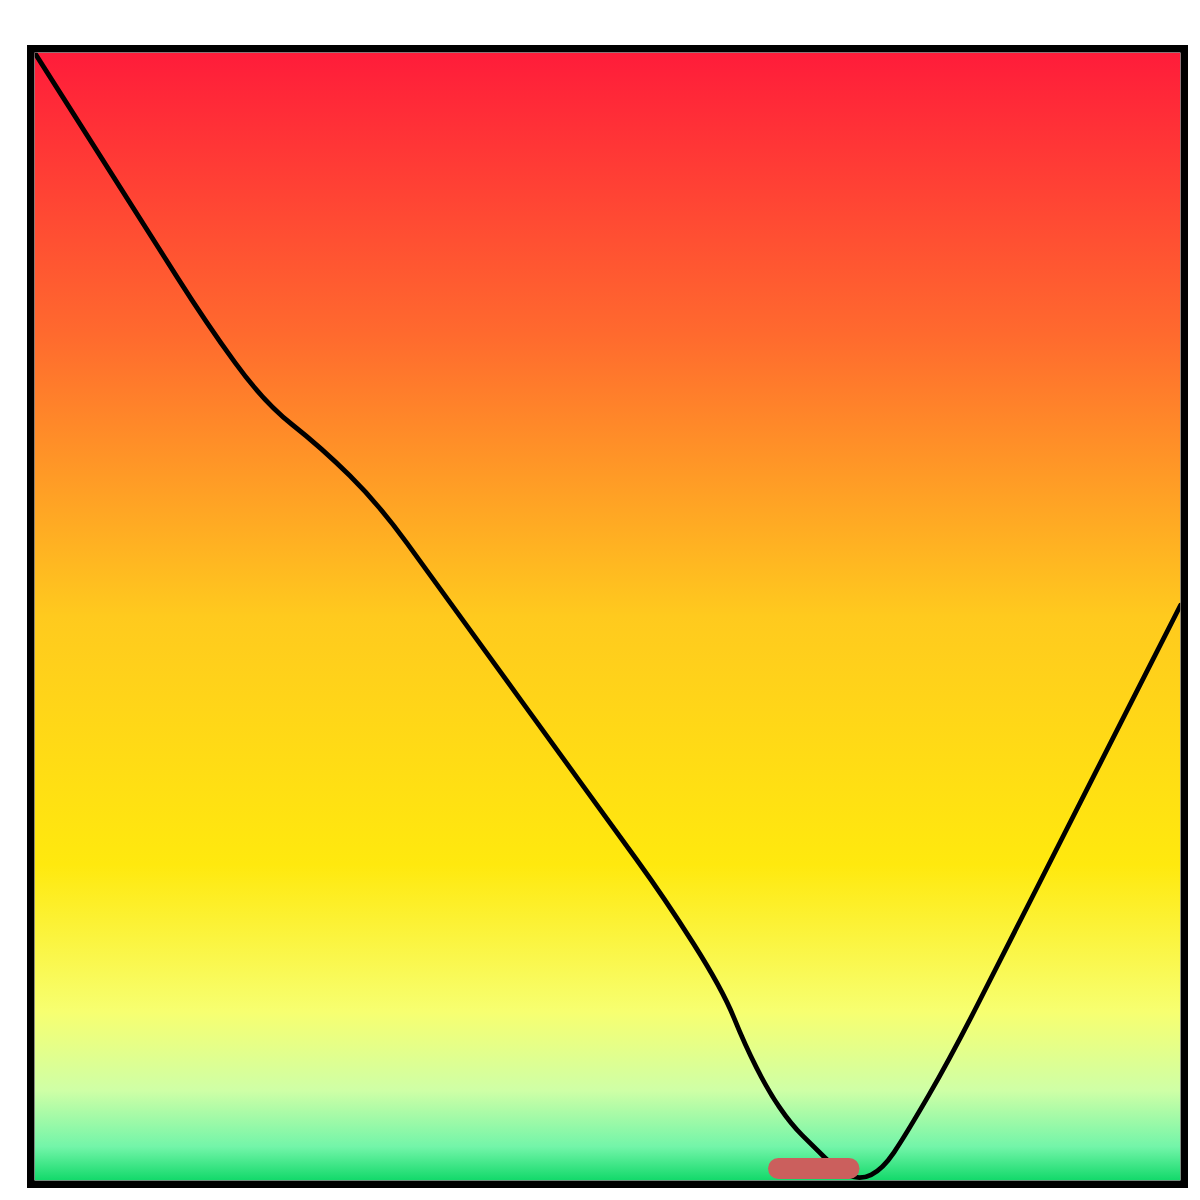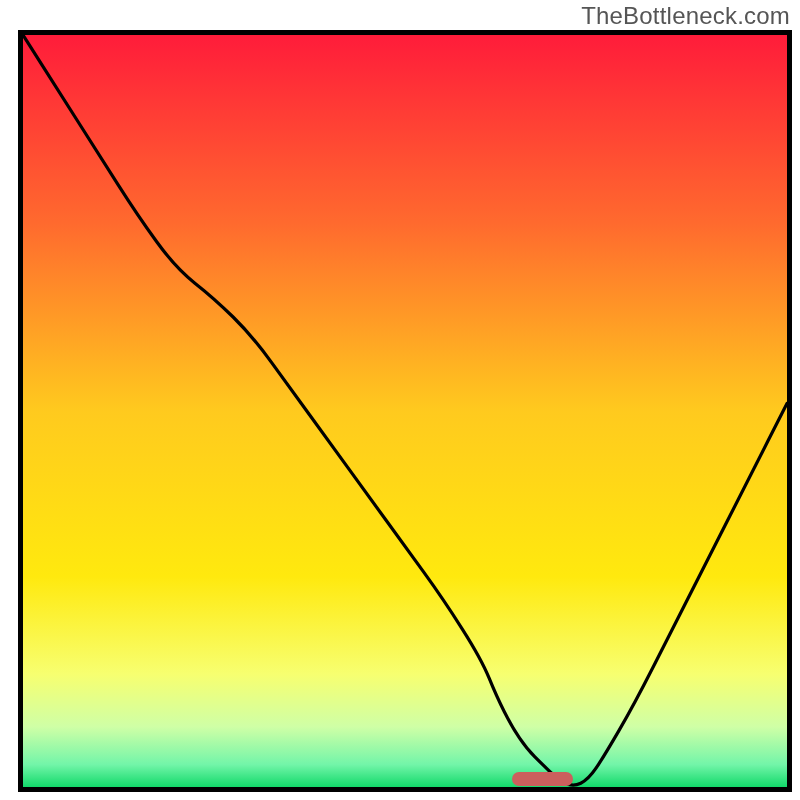--- a/index.html
+++ b/index.html
@@ -46,21 +46,20 @@
     width: 58px;
     height: 14px;
     border-radius: 7px;
     background: #cb5f5d;
   }
 </style>
 </head>
 <body>
 
 <div class="wrap">
-  <div class="watermark">TheBottleneck.com</div>
 
   <div class="plot">
 
     <svg class="gradient" width="764" height="752" viewBox="0 0 764 752" preserveAspectRatio="none">
       <defs>
         <linearGradient id="bg" x1="0" y1="0" x2="0" y2="1">
             <stop offset="0%" stop-color="#ff1c3a"></stop>
             <stop offset="25%" stop-color="#ff6a2e"></stop>
             <stop offset="50%" stop-color="#ffca1e"></stop>
             <stop offset="72%" stop-color="#ffe90e"></stop>

